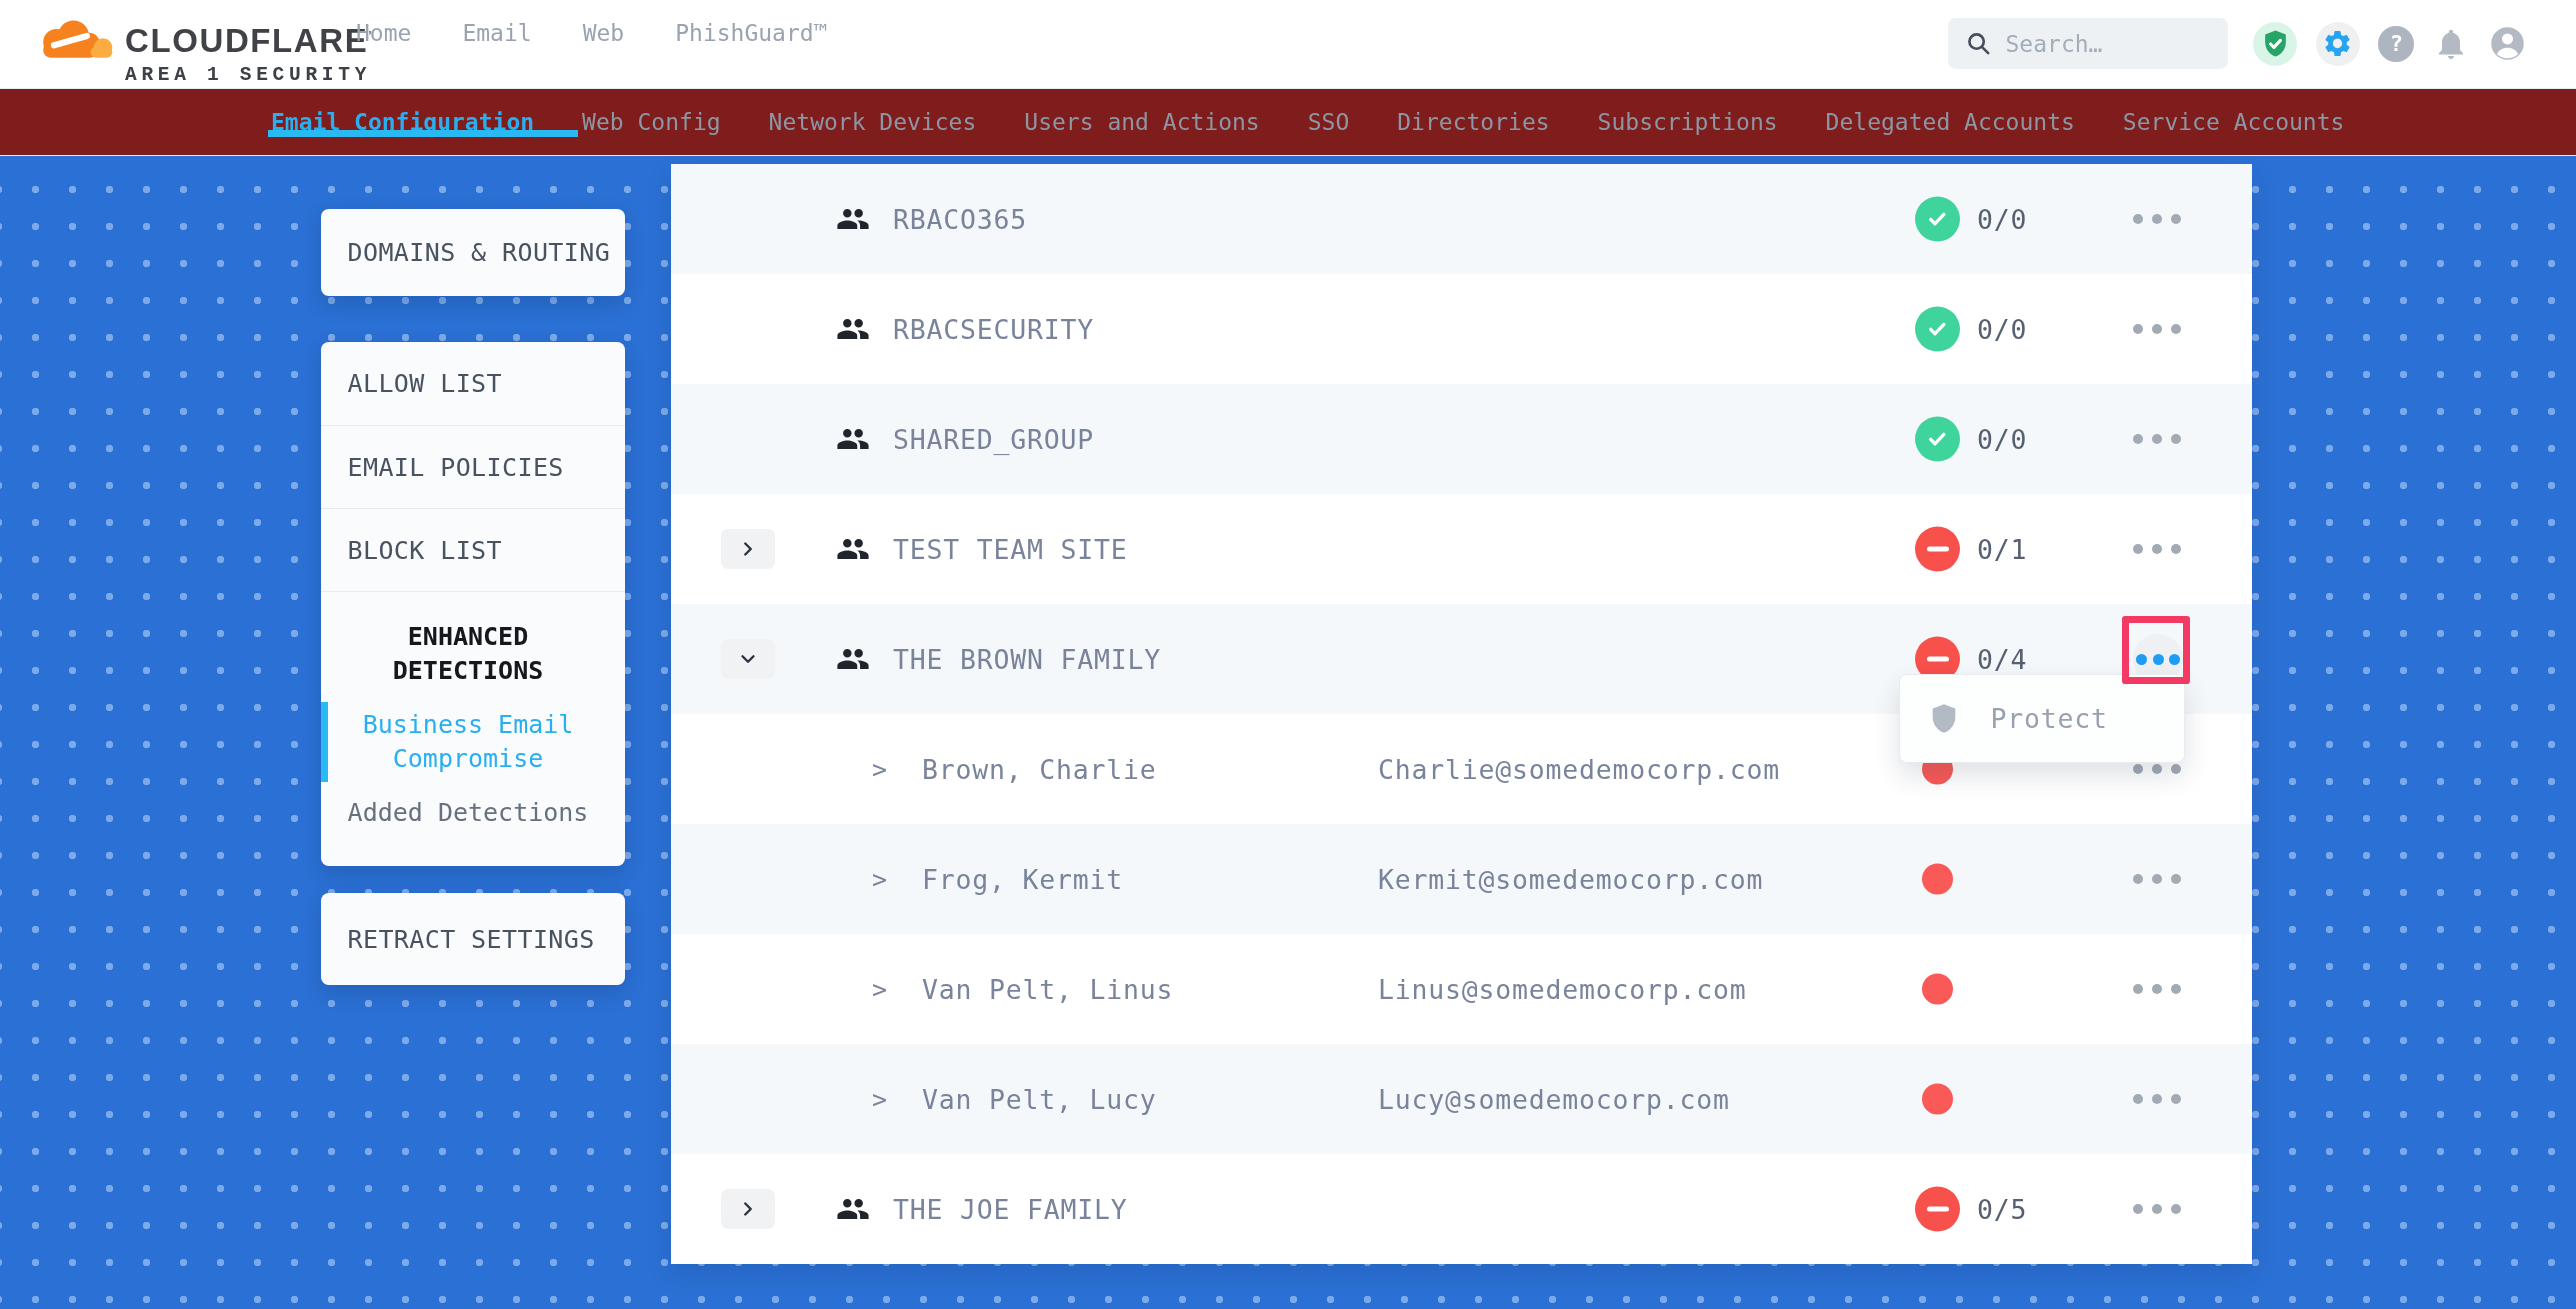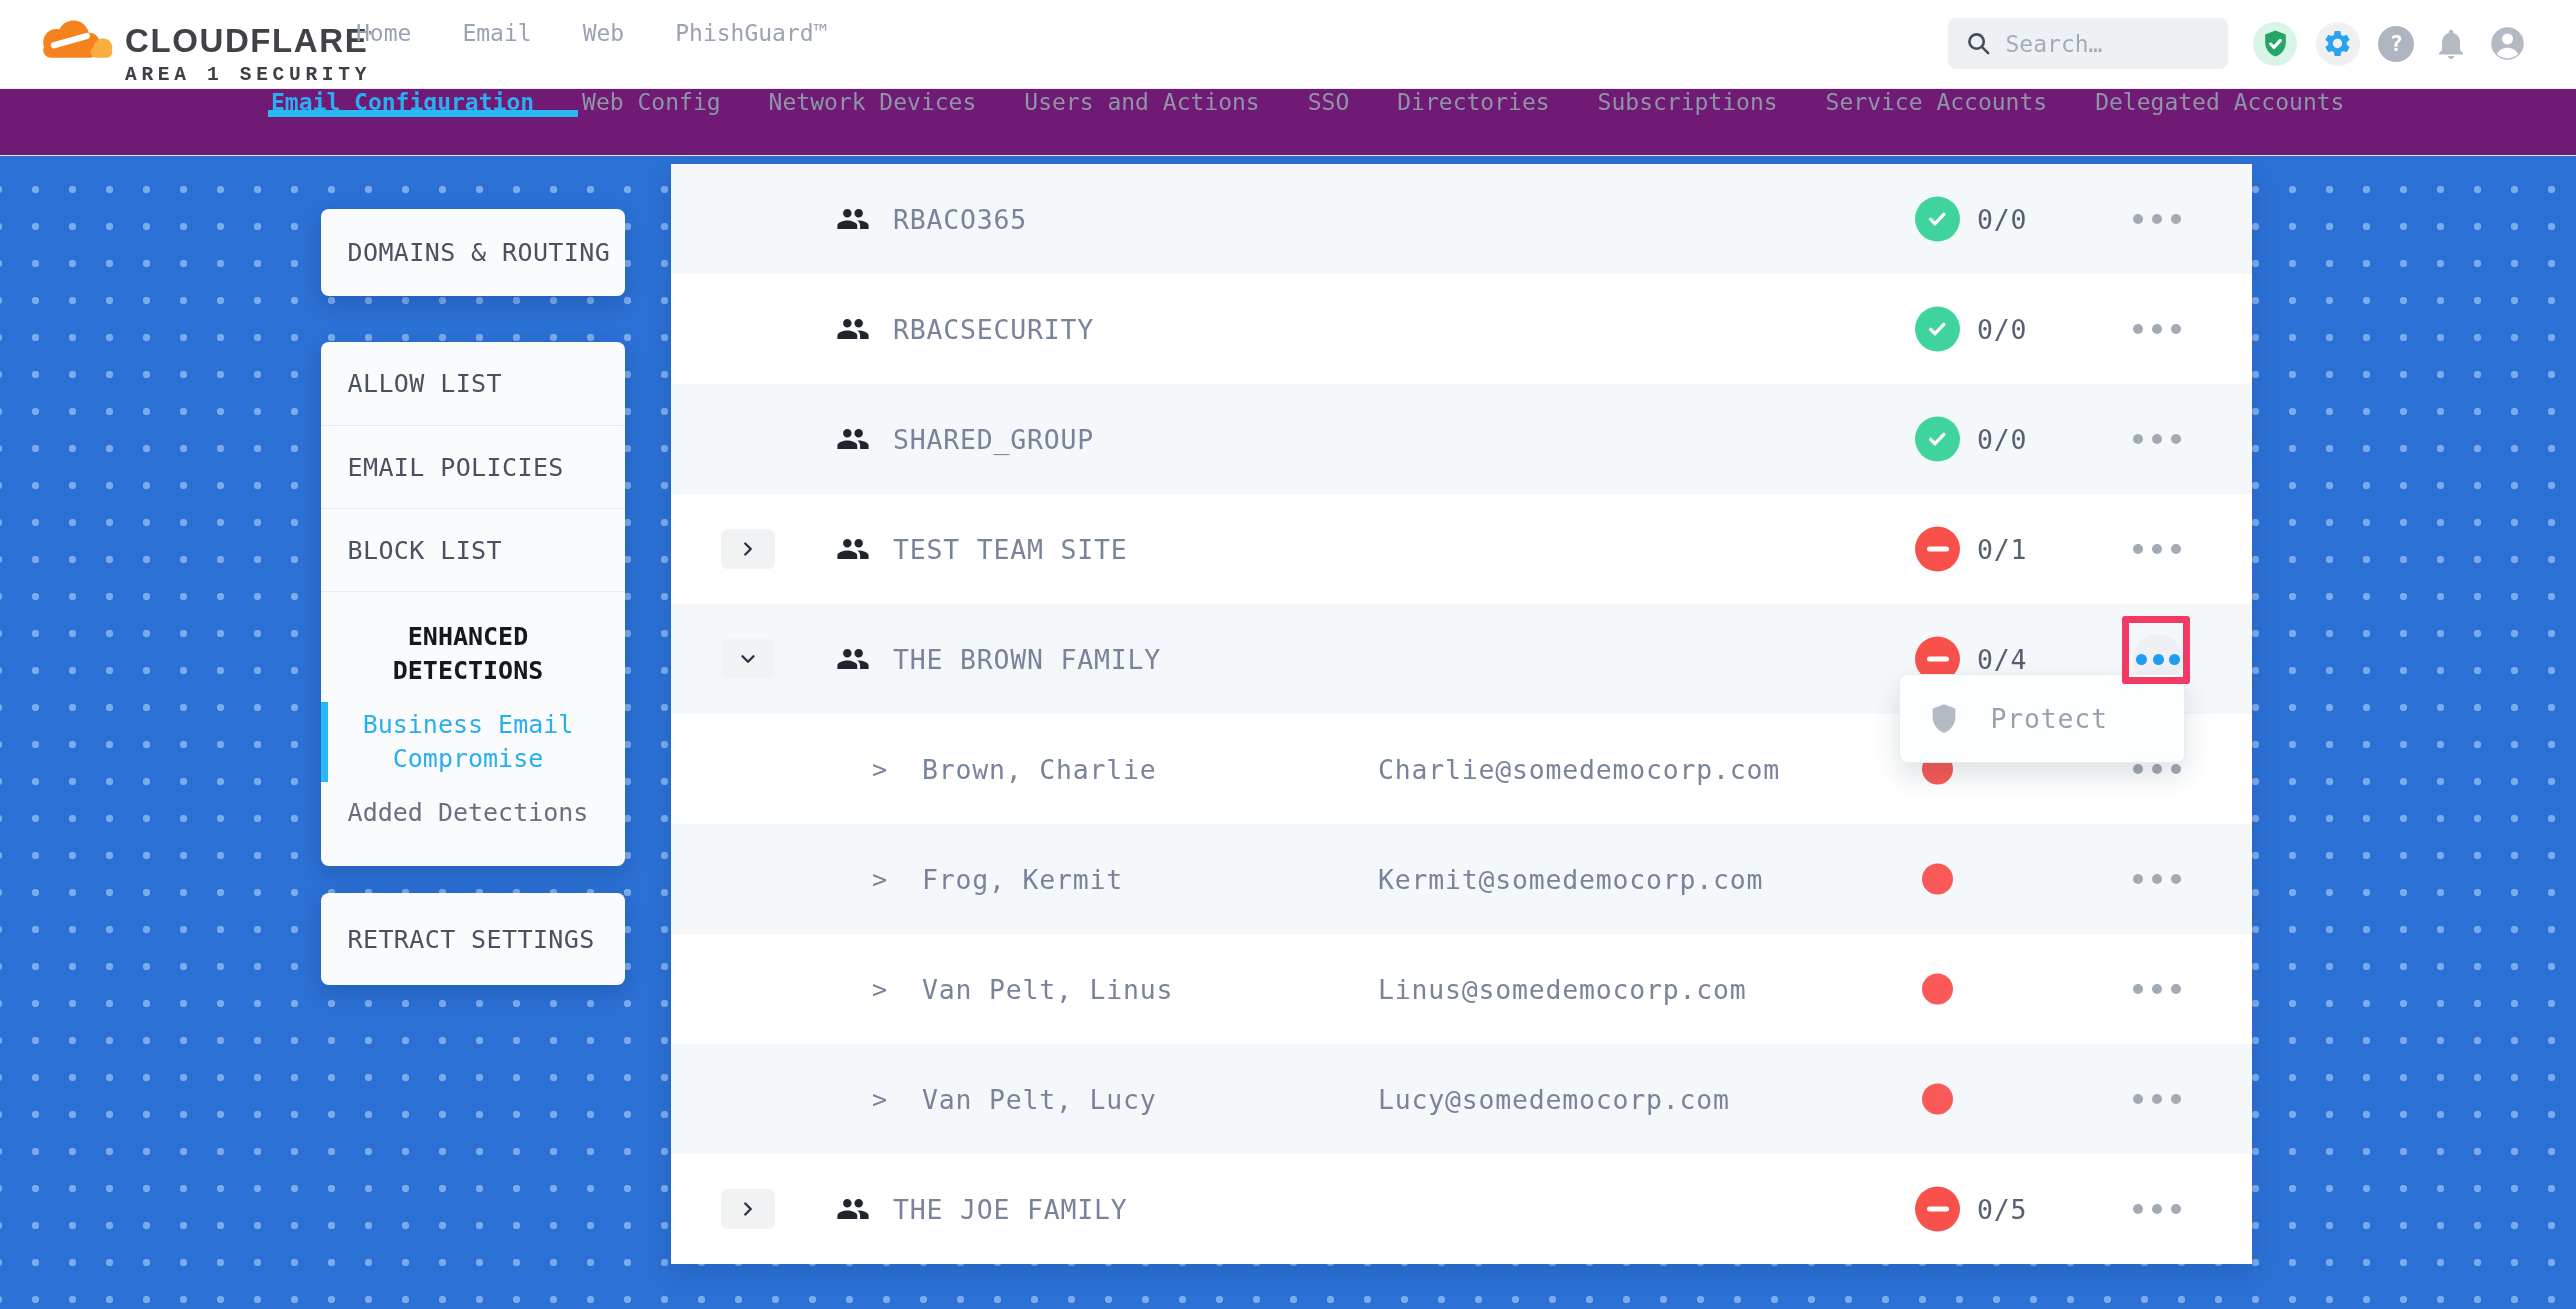--- a/index.html
+++ b/index.html
@@ -30,22 +30,22 @@
                      font-size:23px; color:#c2410c; width:195px; }
   .searchbox input::placeholder { color:#a3adb9; }
   .topicons { position:absolute; left:2253px; top:0; height:87px; display:flex; align-items:center; gap:18.7px; }
   .cicon { width:44px; height:44px; border-radius:50%; display:flex; align-items:center; justify-content:center; cursor:pointer; }
   .cicon.green { background:#d9f5e8; }
   .cicon.gray  { background:#eef0f2; }
   .glyph-circle { width:36px; height:36px; border-radius:50%; background:#adb5c0; color:#fff;
                   display:flex; align-items:center; justify-content:center; font-size:22px; font-weight:bold; }
 
   
-  .tabbar { position:absolute; left:0; top:89px; width:2576px; height:67px; background:#701a75;
-            border-bottom:1.6px solid #e9edf1; display:flex; align-items:flex-start; padding-left:271px; gap:48px; z-index:19; }
+  .tabbar { position:absolute; left:0; top:89px; width:2576px; height:67px; background:#7f1d1d;
+            border-bottom:1.6px solid #e9edf1; display:flex; align-items:center; padding-left:271px; gap:48px; z-index:19; }
   .tab { display:flex; align-items:center; font-size:23px; color:#8d96a4; cursor:pointer; position:relative; }
   .tab.active { color:#29AFF0; font-weight:bold; }
   .tab.active::after { content:""; position:absolute; left:-3.1px; width:calc(100% + 47px); bottom:-1.6px;
                        height:7px; background:#29B9F3; }
 
   
   .card { position:absolute; left:321px; width:304px; background:#f9fbfd; border-radius:7.8px;
           box-shadow:0 7.8px 20px rgba(10,40,90,.20); z-index:2;text-align:center; }
   .card-domains { top:209px; height:87px; display:flex; align-items:center; }
   .card-policies { top:342px; }
@@ -164,22 +164,22 @@
 </header>
 
 <nav class="tabbar">
   <div class="tab active">Email Configuration</div>
   <div class="tab">Web Config</div>
   <div class="tab">Network Devices</div>
   <div class="tab">Users and Actions</div>
   <div class="tab">SSO</div>
   <div class="tab">Directories</div>
   <div class="tab">Subscriptions</div>
+  <div class="tab">Delegated Accounts</div>
   <div class="tab">Service Accounts</div>
-  <div class="tab">Delegated Accounts</div>
 </nav>
 
 <aside>
   <div class="card card-domains">
     <span class="side-label">DOMAINS &amp; ROUTING</span>
   </div>
 
   <div class="card card-policies">
     <div class="pol-item">
       <span class="side-label">ALLOW LIST</span>

